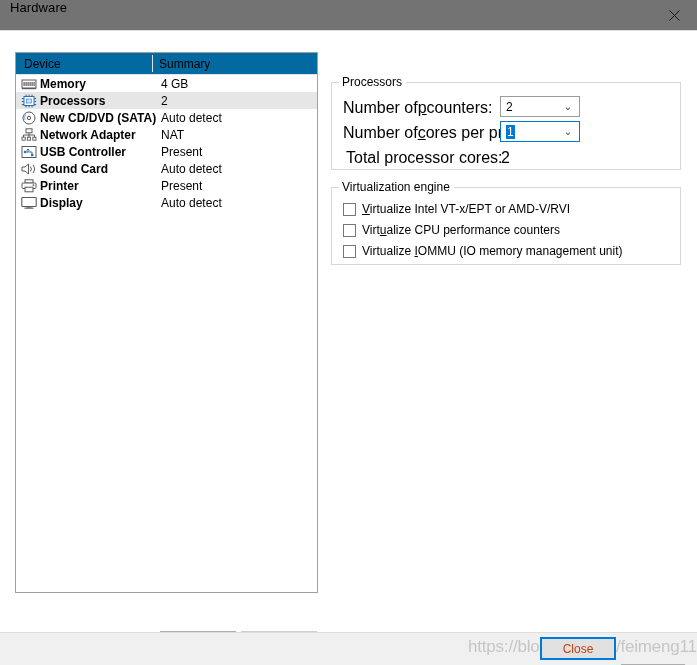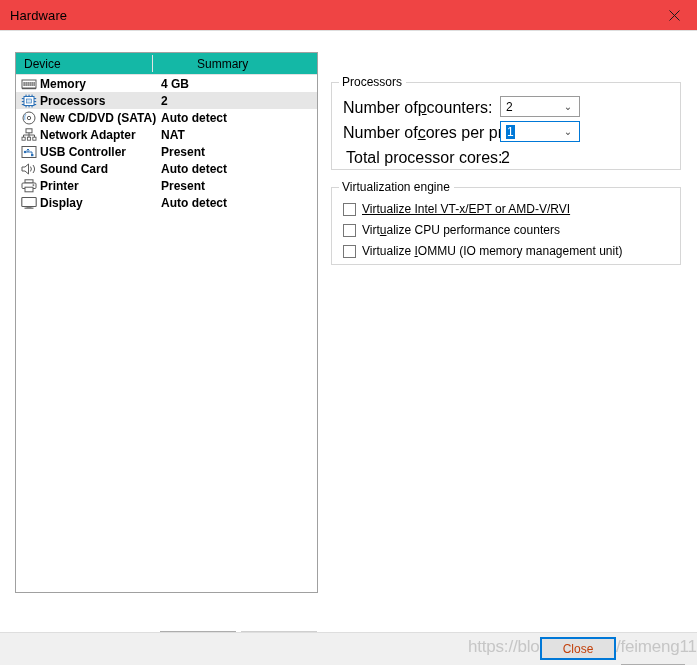--- a/index.html
+++ b/index.html
@@ -13,23 +13,22 @@
     font-family: "Liberation Sans", sans-serif;
     font-size: 12px;
     color: #000000;
     overflow: hidden;
     position: relative;
   }
 
   
   .titlebar {
     height: 30px;
-    background: #ef4444;
-    display: flex;
-    align-items: center;
+    background: #737373;
+    display: flex;
     position: relative;
   }
   .titlebar-text {
     font-size: 13px;
     color: #000000;
     padding-left: 10px;
     letter-spacing: .1px;
   }
   .close-x {
     position: absolute;
@@ -70,22 +69,21 @@
     background: #ffffff;
     box-sizing: border-box;
     overflow: hidden;
   }
   .dl-header {
     height: 21px;
     display: flex;
     align-items: center;
     border-bottom: 1px solid #e2e2e2;
     position: relative;
-    background: #14b8a6;
-    gap: 38px;
+    background: #0369a1;
   }
   .dl-header .col-device {
     width: 137px;
     padding-left: 8px;
     box-sizing: border-box;
     font-size: 12px;
   }
   .dl-header .col-summary {
     padding-left: 6px;
     font-size: 12px;
@@ -111,21 +109,20 @@
     display: flex;
     align-items: center;
     padding-left: 5px;
     box-sizing: border-box;
     white-space: nowrap;
     font-weight: bold;
   }
   .dl-row .cell-summary {
     padding-left: 1px;
     white-space: nowrap;
-    font-weight: bold;
   }
   .dev-icon {
     width: 16px;
     height: 14px;
     margin-right: 3px;
     flex: 0 0 16px;
     display: block;
   }
 
   
@@ -441,21 +438,21 @@
       <span class="caret">⌄</span>
     </div>
 
     <div class="field-row" style="left:14px; top:66px;">Total processor cores:</div>
     <div class="field-row" style="left:169px; top:66px;">2</div>
   </div>
 
   <div class="groupbox" id="gb-virtualization">
     <span class="gb-title">Virtualization engine</span>
     <div id="virt-rows">
-        <div class="cbrow" style="left: 11px; top: 14px; text-decoration: underline;">
+        <div class="cbrow" style="left: 11px; top: 14px;">
           <span class="cbox"></span>
           <span><span></span><span class="accel">V</span><span>irtualize Intel VT-x/EPT or AMD-V/RVI</span></span>
         </div>
         <div class="cbrow" style="left: 11px; top: 35px;">
           <span class="cbox"></span>
           <span><span>Virt</span><span class="accel">u</span><span>alize CPU performance counters</span></span>
         </div>
         <div class="cbrow" style="left: 11px; top: 56px;">
           <span class="cbox"></span>
           <span><span>Virtualize </span><span class="accel">I</span><span>OMMU (IO memory management unit)</span></span>

